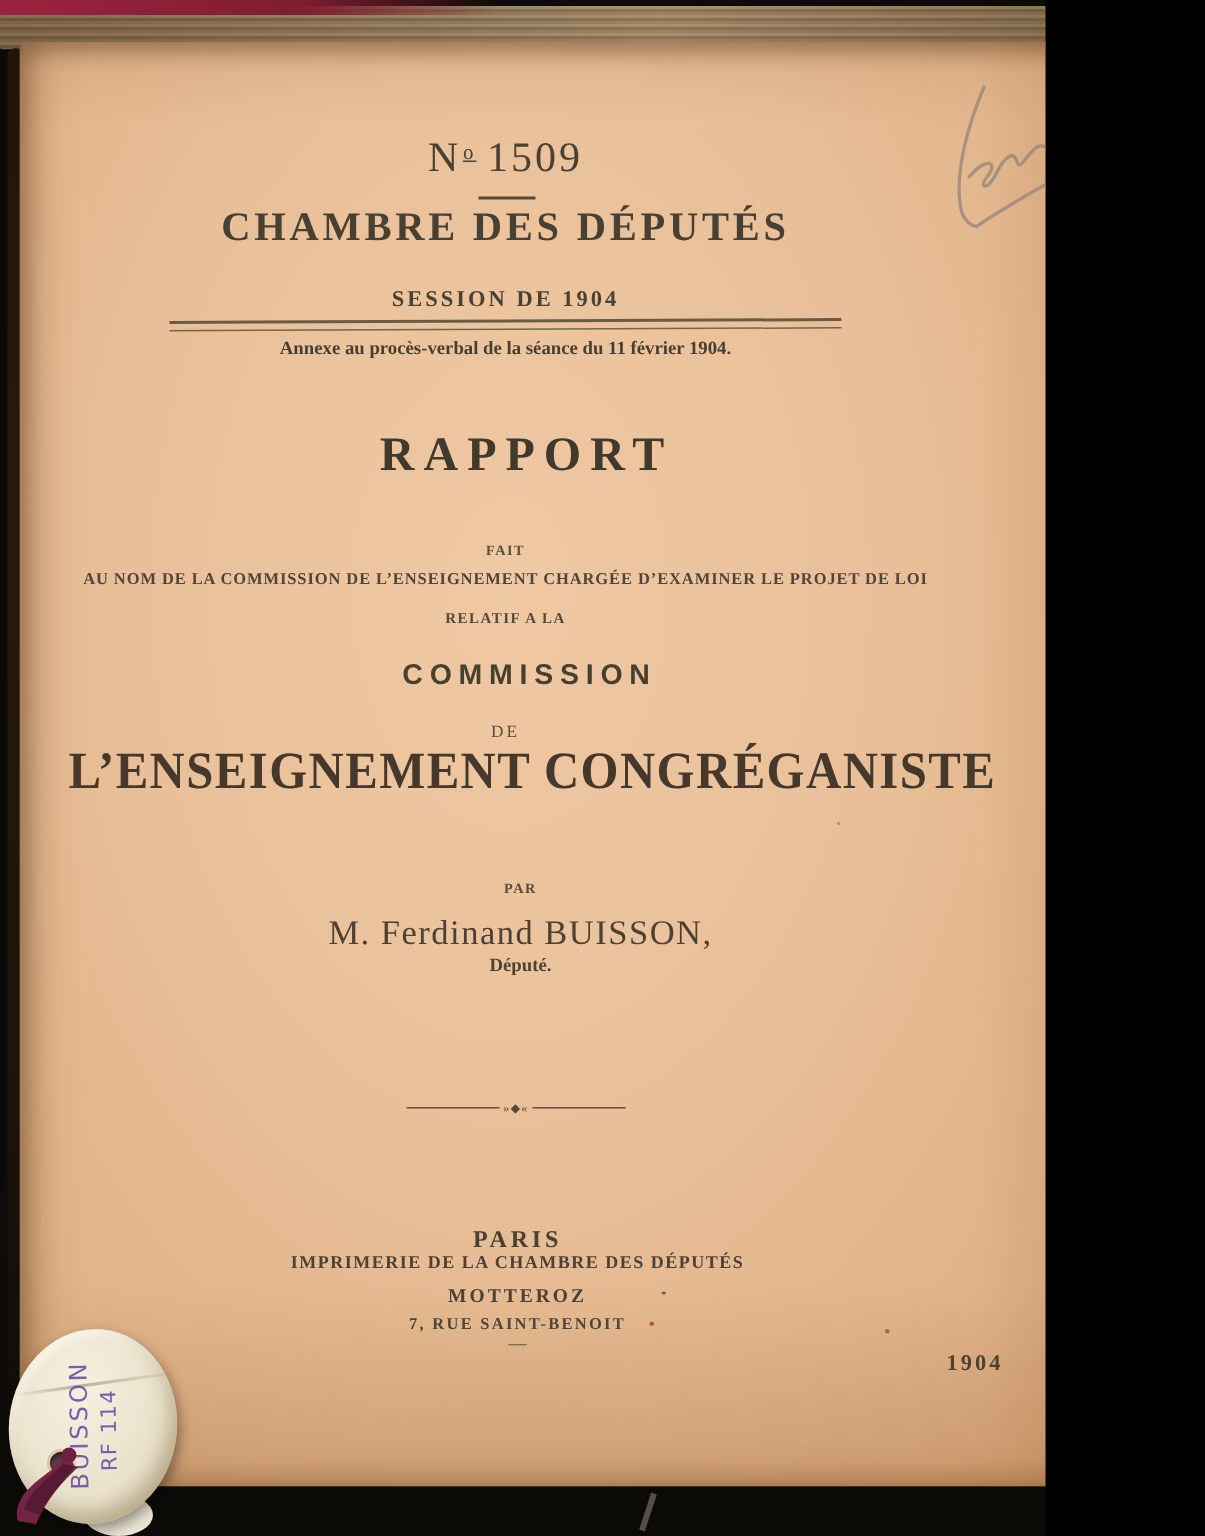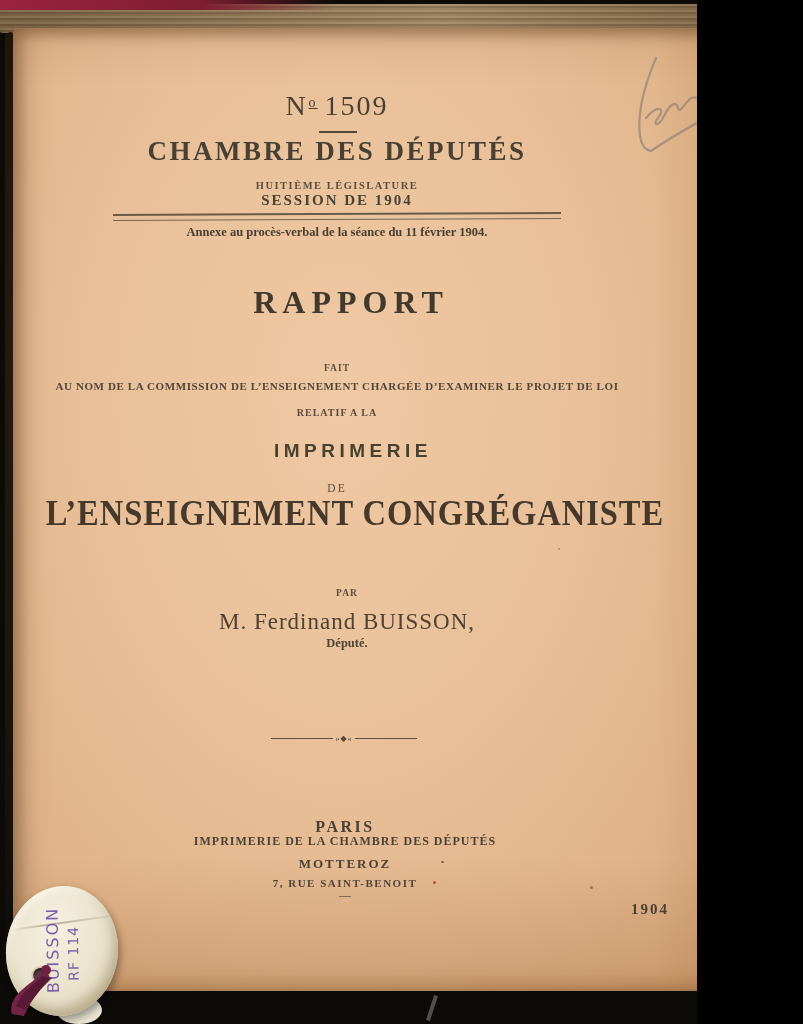--- a/index.html
+++ b/index.html
@@ -130,31 +130,30 @@
   <div class="fore-edge"></div>
   <div class="gutter-shadow"></div>
 
   <div class="page">
     <div class="content">
 
       <div class="line doc-number"><span>N</span><span class="ord">o</span><span>1509</span></div>
       <div class="num-rule"></div>
 
       <div class="line institution">CHAMBRE DES DÉPUTÉS</div>
-      <div class="line legislature">HUITIÈME LÉGISLATURE</div>
       <div class="line session">SESSION DE 1904</div>
 
       <div class="double-rule"></div>
       <div class="line annexe">Annexe au procès-verbal de la séance du 11 février 1904.</div>
 
       <div class="line rapport">RAPPORT</div>
       <div class="line fait">FAIT</div>
       <div class="line commission">AU NOM DE LA COMMISSION DE L’ENSEIGNEMENT CHARGÉE D’EXAMINER LE PROJET DE LOI</div>
       <div class="line relatif">RELATIF A LA</div>
-      <div class="line suppression">IMPRIMERIE</div>
+      <div class="line suppression">COMMISSION</div>
       <div class="line de-small">DE</div>
       <div class="line main-title">L’ENSEIGNEMENT CONGRÉGANISTE</div>
 
       <div class="line par">PAR</div>
       <div class="line author">M. Ferdinand BUISSON,</div>
       <div class="line role">Député.</div>
 
       <div class="ornament">
           <span class="glyph">»◆«</span>
         </div>

